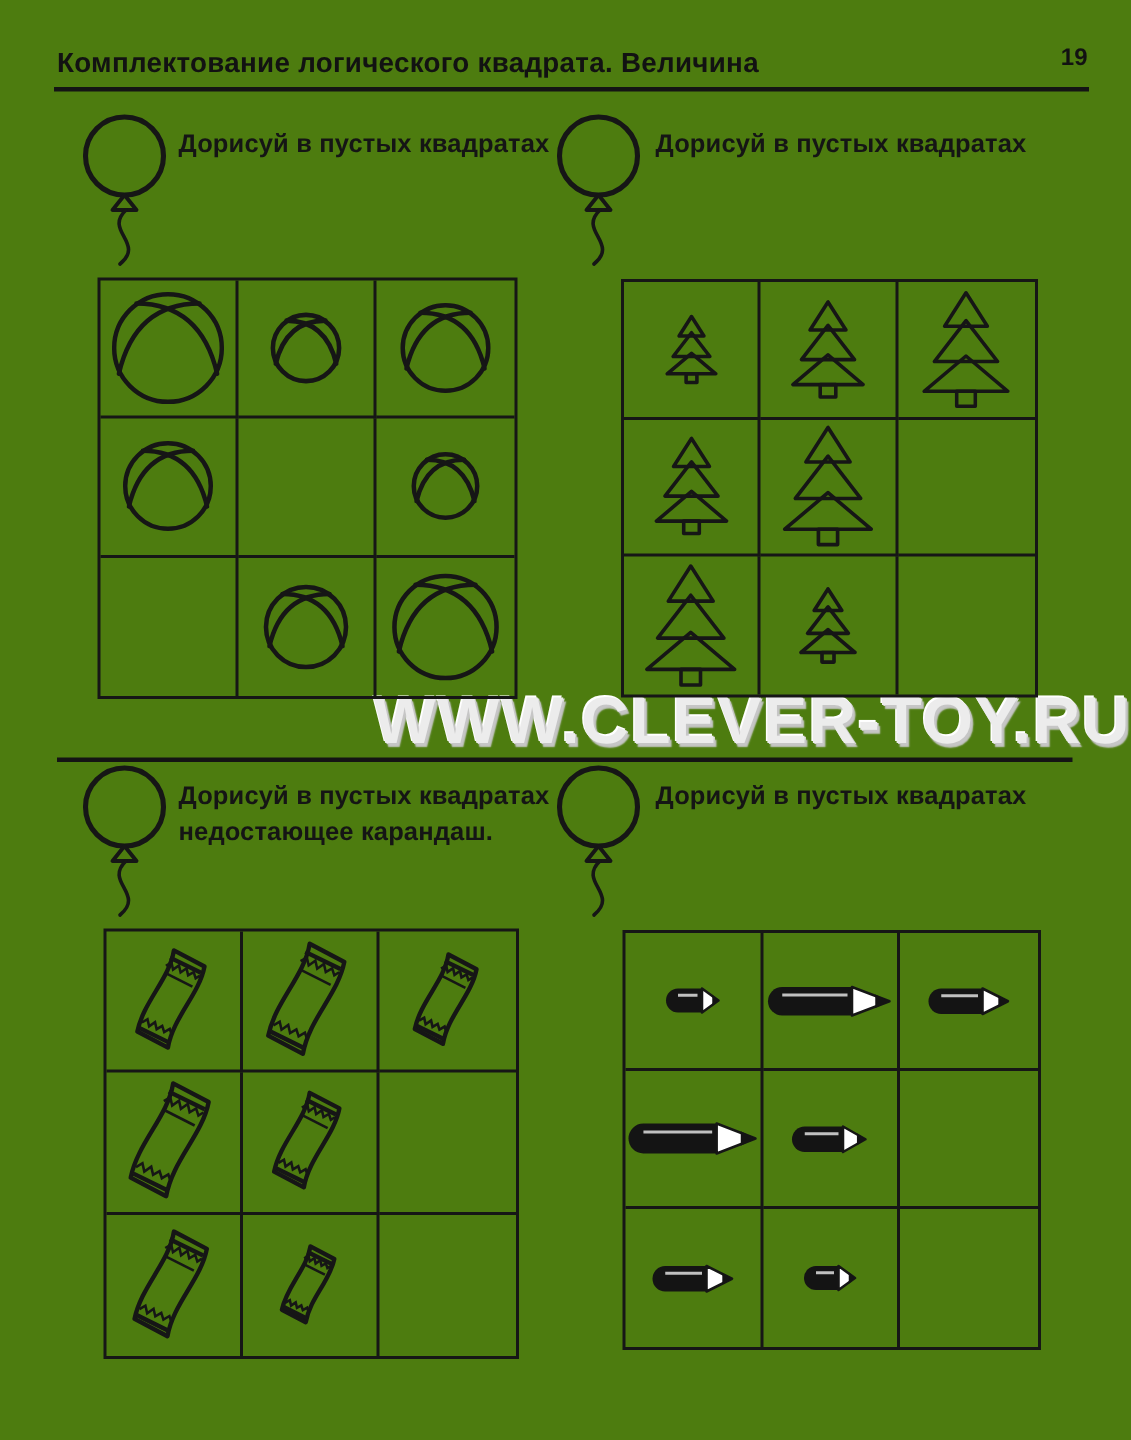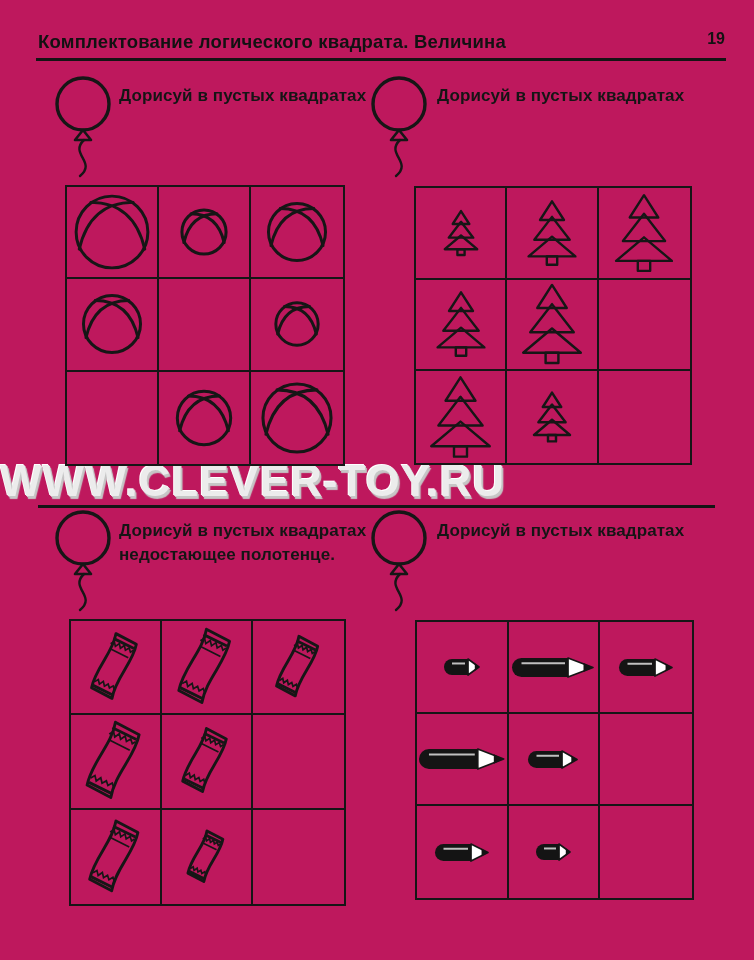--- a/index.html
+++ b/index.html
@@ -1,18 +1,18 @@
 <!DOCTYPE html>
 <html><head>
 <meta charset="utf-8">
 <style>
   html,body { margin:0; padding:0; background:#ffffff; }
   .page {
     position:relative; width:754px; height:960px;
-    background:#be185d; overflow:hidden;
+    background:#4d7c0f; overflow:hidden;
     font-family:"Liberation Sans", sans-serif; color:#161616;
   }
   .header-title {
     position:absolute; left:38px; top:31px;
     font-size:18.5px; font-weight:700; letter-spacing:0.2px; color:#121212;
     z-index:4;
   }
   .page-number {
     position:absolute; right:29px; top:30px;
     font-size:16px; font-weight:700; color:#121212; z-index:4;
@@ -49,21 +49,21 @@
   .grid-towels  { left:69px;  top:619px; width:277px; height:287px; }
   .grid-pencils { left:415px; top:620px; width:279px; height:280px; }
   .cell {
     border-right:2px solid #161616; border-bottom:2px solid #161616;
     display:flex; align-items:center; justify-content:center; overflow:hidden;
   }
   .cell:nth-child(3n)  { border-right:none; }
   .cell:nth-child(n+7) { border-bottom:none; }
   .watermark {
     position:absolute; left:0; top:456px; width:754px; z-index:0;
-    text-align:left; font-size:44px; font-weight:700; letter-spacing:1px;
+    text-align:right; font-size:44px; font-weight:700; letter-spacing:1px;
     color:#ececec;
     text-shadow: 2px 3px 1px #c6c6c6, -1px -1px 0 #ffffff, 1px 1px 0 #d9d9d9;
     user-select:none; white-space:nowrap;
   }
 </style>
 </head>
 <body>
 
 <div class="page">
 
@@ -95,21 +95,21 @@
   </svg>
 
   <div class="instr i-tl">
     <div>Дорисуй в пустых квадратах</div>
   </div>
   <div class="instr i-tr">
     <div>Дорисуй в пустых квадратах</div>
   </div>
   <div class="instr i-bl">
     <div>Дорисуй в пустых квадратах</div>
-    <div>недостающее полотенце.</div>
+    <div>недостающее карандаш.</div>
   </div>
   <div class="instr i-br">
     <div>Дорисуй в пустых квадратах</div>
   </div>
 
   <div class="grid grid-balls">
       <div class="cell">
         <svg width="78" height="78" viewBox="0 0 100 100">
       <circle cx="50" cy="50" r="46" fill="none" stroke="#161616" stroke-width="3.8"></circle>
       <path d="M8,72 Q22,12 77,12" fill="none" stroke="#161616" stroke-width="3.8" stroke-linecap="round"></path>

